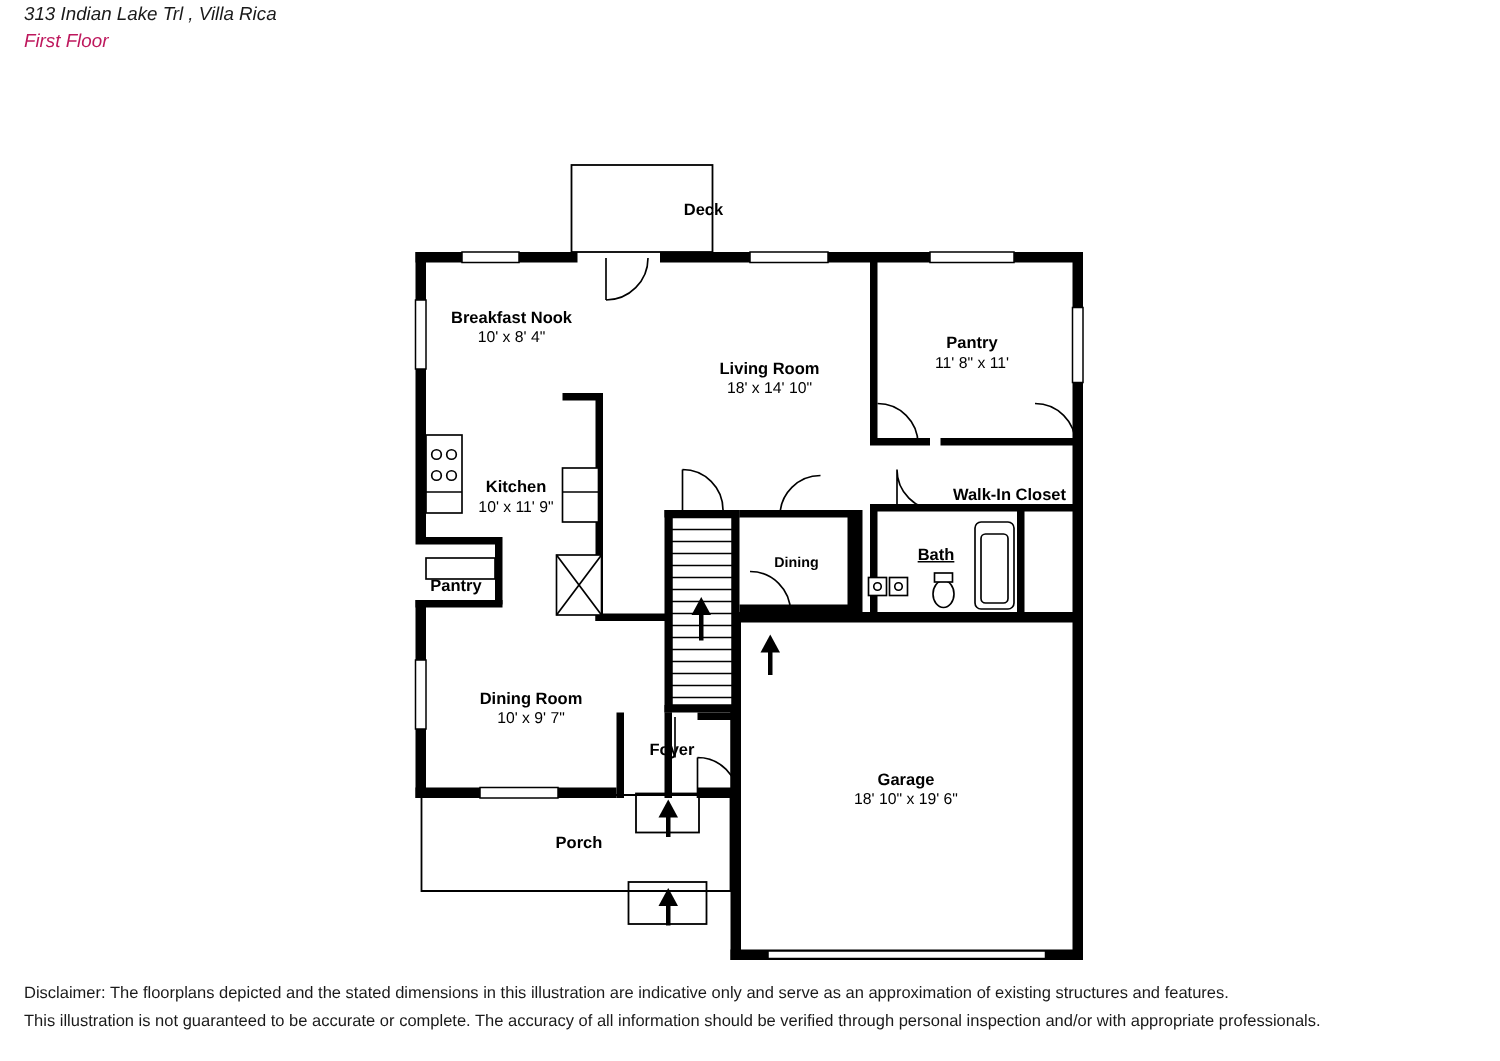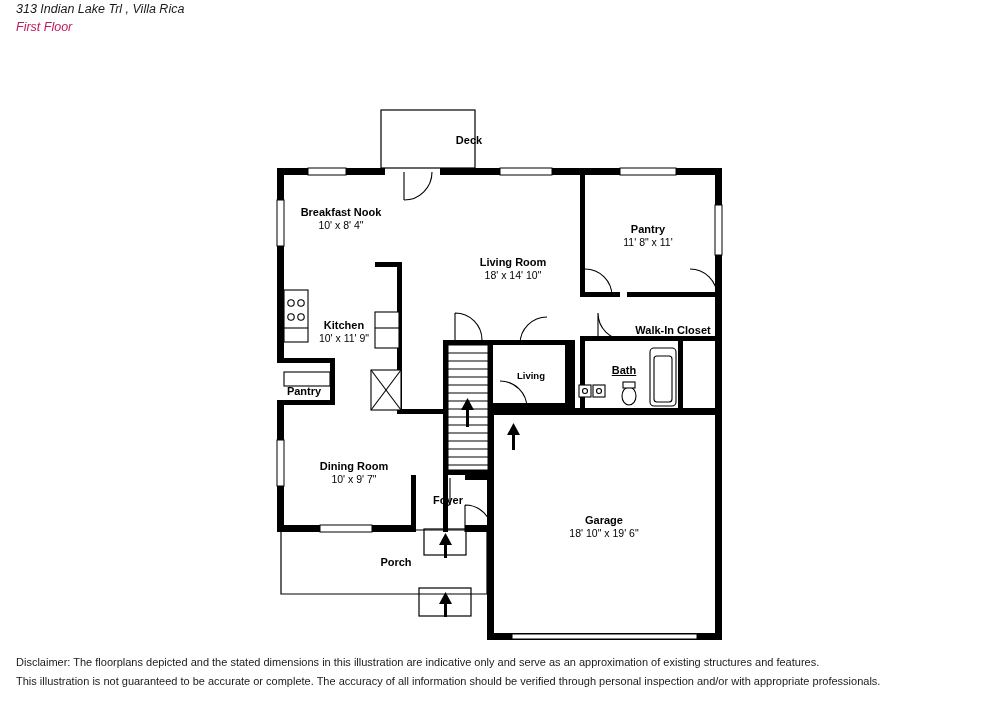--- a/index.html
+++ b/index.html
@@ -260,34 +260,34 @@
   <span class="dim"></span>
 </div>
 <div class="lbl" style="left:341px; top:206px;">
   <span class="name">Breakfast Nook</span>
   <span class="dim">10' x 8' 4"</span>
 </div>
 <div class="lbl" style="left:648px; top:223px;">
   <span class="name">Pantry</span>
   <span class="dim">11' 8" x 11'</span>
 </div>
-<div class="lbl" style="left:513px; top:256px;">
+<div class="lbl" style="left:513px; top:240px;">
   <span class="name">Living Room</span>
   <span class="dim">18' x 14' 10"</span>
 </div>
 <div class="lbl" style="left:344px; top:319px;">
   <span class="name">Kitchen</span>
   <span class="dim">10' x 11' 9"</span>
 </div>
 <div class="lbl" style="left:673px; top:324px;">
   <span class="name">Walk-In Closet</span>
   <span class="dim"></span>
 </div>
 <div class="lbl tiny" style="left:531px; top:369px;">
-  <span class="name">Living</span>
+  <span class="name">Dining</span>
   <span class="dim"></span>
 </div>
 <div class="lbl" style="left:624px; top:364px;text-decoration:underline;">
   <span class="name">Bath</span>
   <span class="dim"></span>
 </div>
 <div class="lbl" style="left:304px; top:385px;">
   <span class="name">Pantry</span>
   <span class="dim"></span>
 </div>
@@ -296,21 +296,21 @@
   <span class="dim">10' x 9' 7"</span>
 </div>
 <div class="lbl" style="left:448px; top:494px;">
   <span class="name">Foyer</span>
   <span class="dim"></span>
 </div>
 <div class="lbl" style="left:604px; top:514px;">
   <span class="name">Garage</span>
   <span class="dim">18' 10" x 19' 6"</span>
 </div>
-<div class="lbl" style="left:396px; top:556px;">
+<div class="lbl" style="left:386px; top:556px;">
   <span class="name">Porch</span>
   <span class="dim"></span>
 </div>
 
 <div id="footer">
   <div>Disclaimer: The floorplans depicted and the stated dimensions in this illustration are indicative only and serve as an approximation of existing structures and features.</div>
   <div>This illustration is not guaranteed to be accurate or complete. The accuracy of all information should be verified through personal inspection and/or with appropriate professionals.</div>
 </div>
 
 </body></html>

